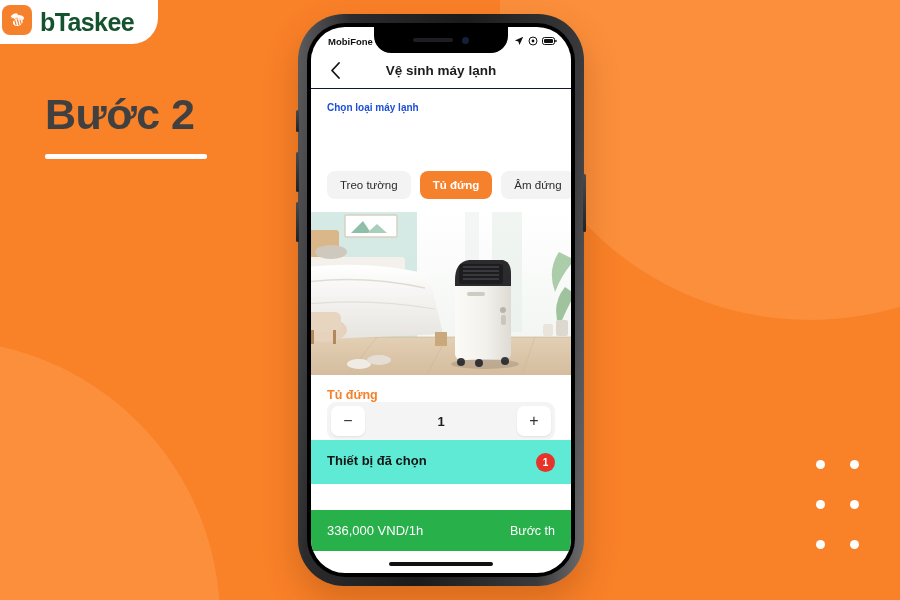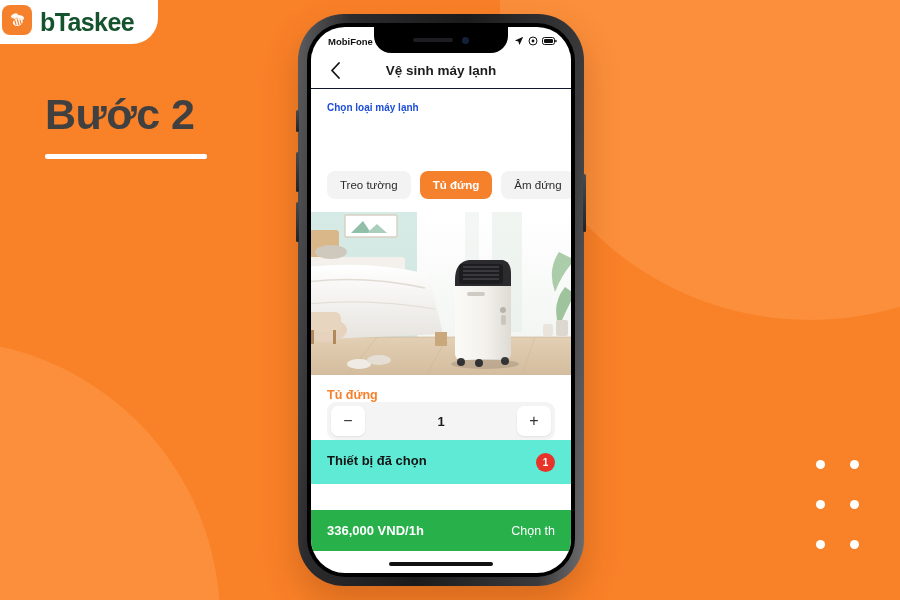--- a/index.html
+++ b/index.html
@@ -307,21 +307,21 @@
   .cta {
     position: absolute;
     left: 0; right: 0; bottom: 22px;
     height: 41px;
     background: #28b04b;
     display: flex;
     align-items: center;
     justify-content: space-between;
     padding: 0 16px;
   }
-  .cta-price { font-size: 13px; font-weight: 700; color: #ffffff; }
+  .cta-price { font-size: 13px; font-weight: 400; color: #ffffff; }
   .cta-next  { font-size: 12.5px; color: #ffffff; white-space: nowrap; }
 
   .home-indicator {
     position: absolute;
     bottom: 7px; left: 50%; transform: translateX(-50%);
     width: 104px; height: 4px;
     border-radius: 2px;
     background: #111;
   }
 </style>
@@ -526,19 +526,19 @@
         </div>
       </div>
 
       <div class="selected-row">
         <div class="selected-label">Thiết bị đã chọn</div>
         <div class="badge">1</div>
       </div>
 
       <div class="cta">
         <div class="cta-price">336,000 VND/1h</div>
-        <div class="cta-next">Chọn th</div>
+        <div class="cta-next">Bước th</div>
       </div>
 
       <div class="home-indicator"></div>
     </div>
   </div>
 </div>
 
 </body></html>

